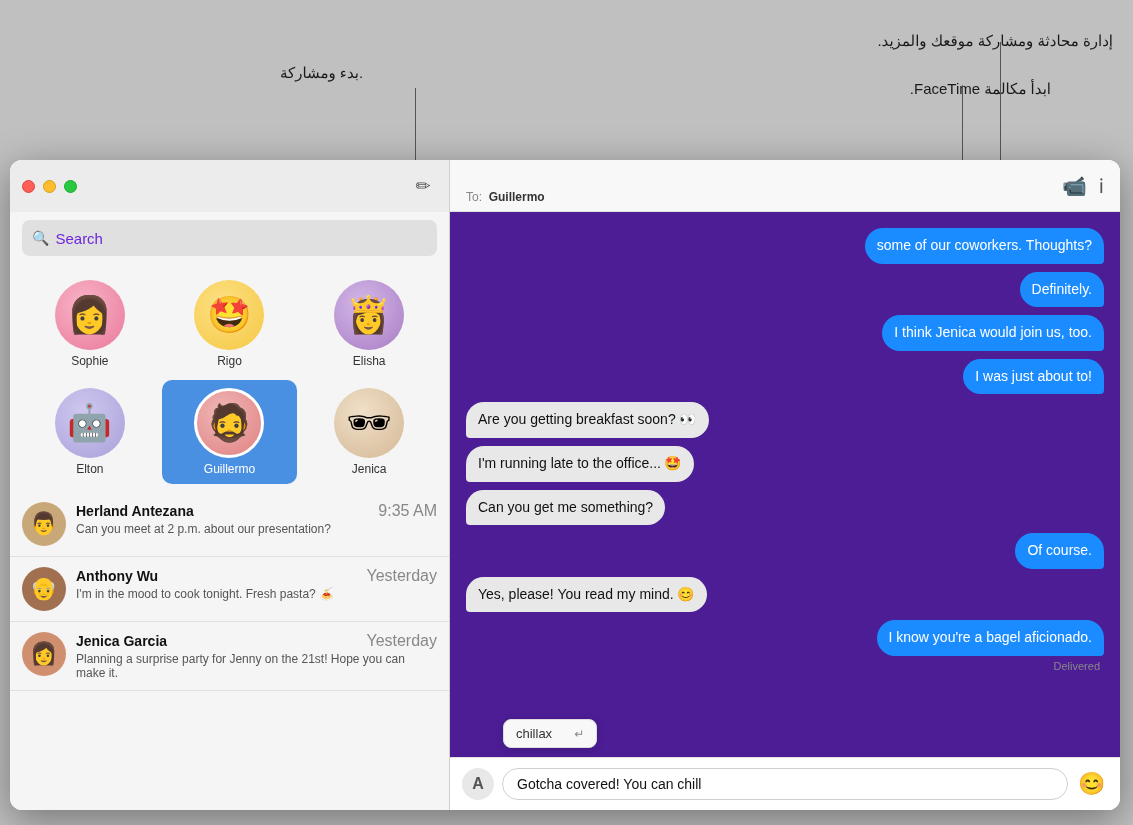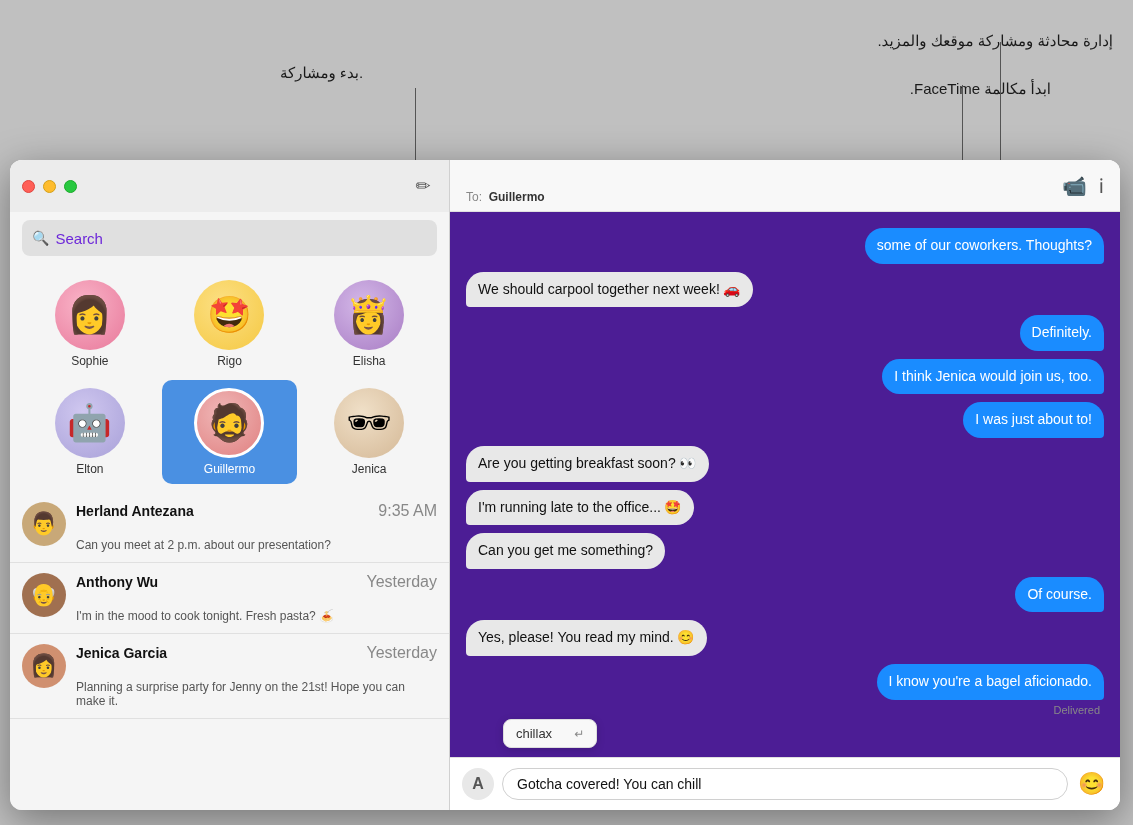--- a/index.html
+++ b/index.html
@@ -193,21 +193,21 @@
     }
 
     .conv-time {
       font-size: 16px;
       color: #888;
     }
 
     .conv-preview {
       font-size: 12px;
       color: #555;
-      margin-top: 18px;
+      margin-top: 2px;
       overflow: hidden;
       text-overflow: ellipsis;
       display: -webkit-box;
       -webkit-line-clamp: 2;
       -webkit-box-orient: vertical;
     }
 
     
     .chat-area {
       flex: 1;
@@ -492,23 +492,20 @@
         <div class="chat-actions">
           <div class="chat-action-btn">📹</div>
           <div class="chat-action-btn">ℹ</div>
         </div>
       </div>
 
       <div class="messages-container" id="messages-container">
       <div class="message-row sent">
             <div class="bubble sent">some of our coworkers. Thoughts?</div>
           </div>
-          <div class="message-row received">
-            <div class="bubble received">We should carpool together next week! 🚗</div>
-          </div>
           <div class="message-row sent">
             <div class="bubble sent">Definitely.</div>
           </div>
           <div class="message-row sent">
             <div class="bubble sent">I think Jenica would join us, too.</div>
           </div>
           <div class="message-row sent">
             <div class="bubble sent">I was just about to!</div>
           </div>
           <div class="message-row received">

